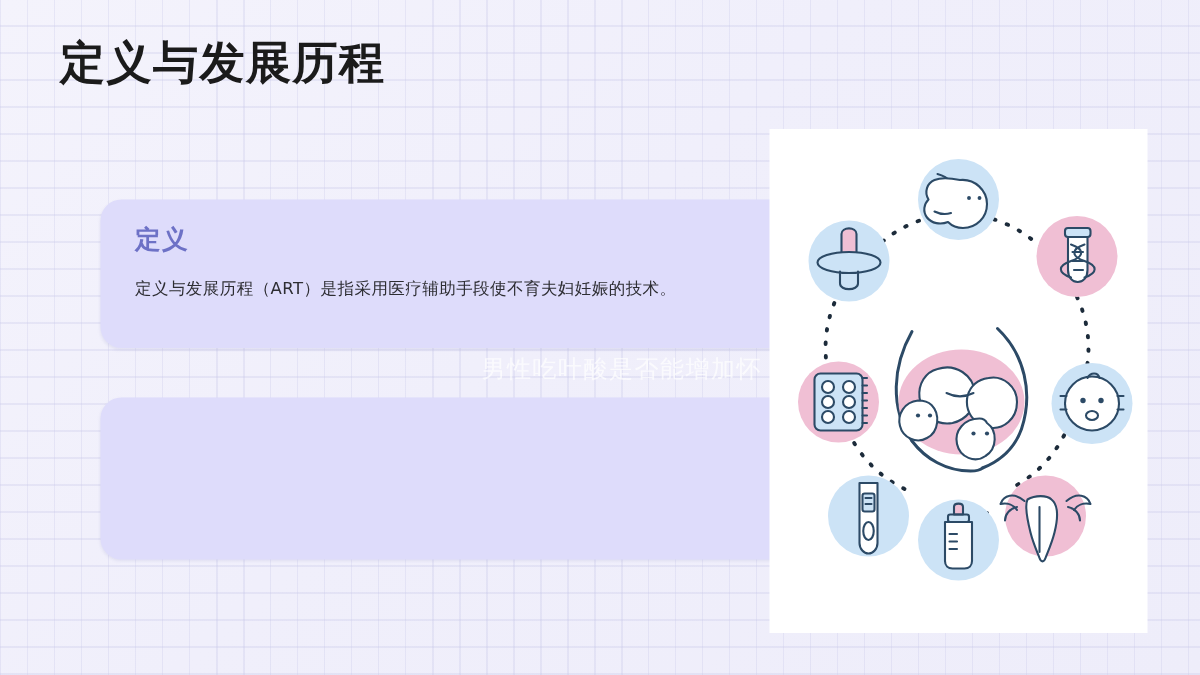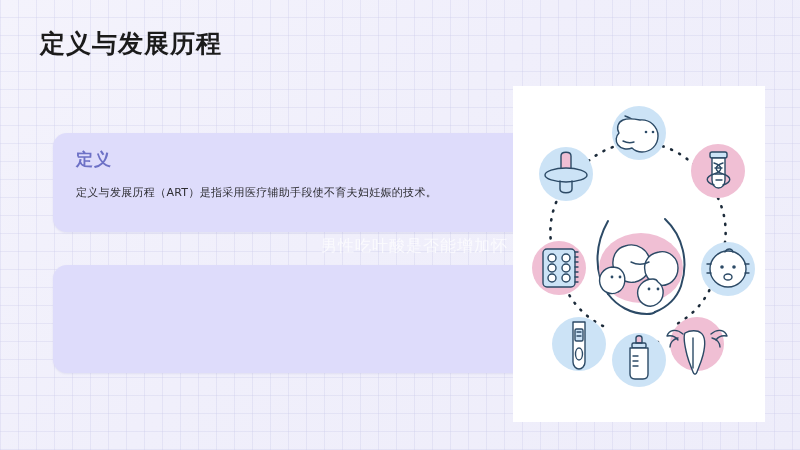--- a/index.html
+++ b/index.html
@@ -12,29 +12,29 @@
     position:relative;width:800px;height:450px;overflow:hidden;
     background:
       repeating-linear-gradient(0deg, rgba(198,198,232,.30) 0px, rgba(198,198,232,.30) 1px, transparent 1px, transparent 18px),
       repeating-linear-gradient(90deg, rgba(198,198,232,.30) 0px, rgba(198,198,232,.30) 1px, transparent 1px, transparent 18px),
       linear-gradient(135deg,#f4f3fc 0%,#f0effb 45%,#eeedfa 100%);
   }
 
   
   #page-title{
     position:absolute;left:40px;top:26px;
-    font-size:25px;line-height:34px;font-weight:700;color:#1b1b1b;
+    font-size:30px;line-height:34px;font-weight:700;color:#1b1b1b;
     letter-spacing:1px;
     font-family:Liberation Sans, sans-serif;
     text-align:right;
   }
 
   
   .card{
-    position:absolute;left:53px;width:500px;
+    position:absolute;left:67px;width:500px;
     background:#dedcfb;border-radius:14px;
     box-shadow:0 1px 2px rgba(150,150,200,.18);
   }
   #card-0{top:133px;height:99px;}
   #card-1{top:265px;height:108px;}
   .card-heading{
     position:absolute;left:23px;top:15px;
     font-size:17px;font-weight:700;color:#6d71c6;letter-spacing:1px;
     font-family:"DejaVu Sans","Liberation Sans",sans-serif;
   }

